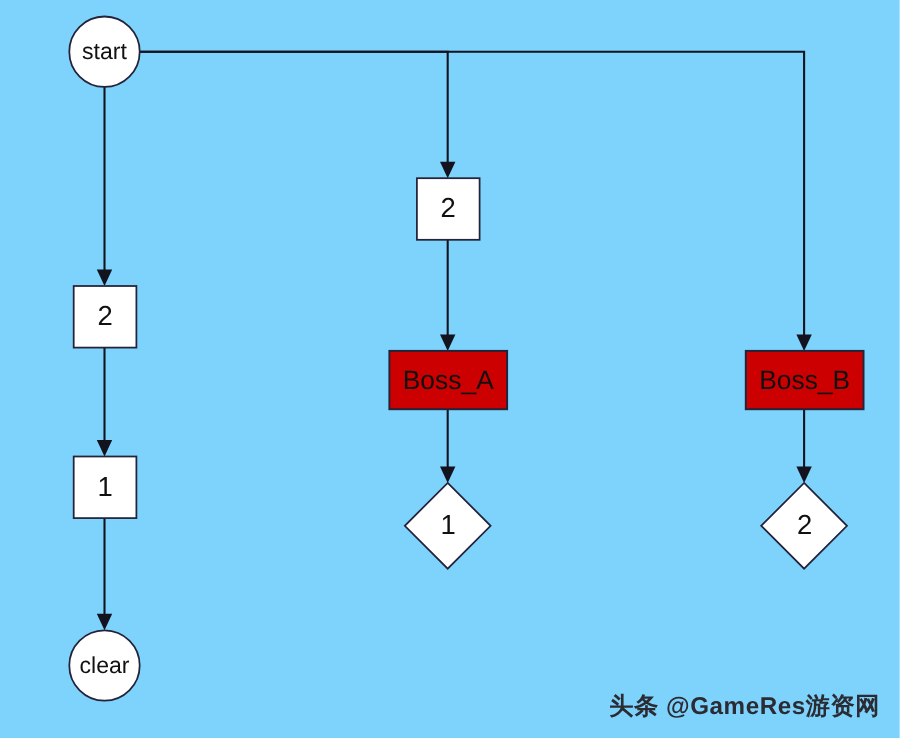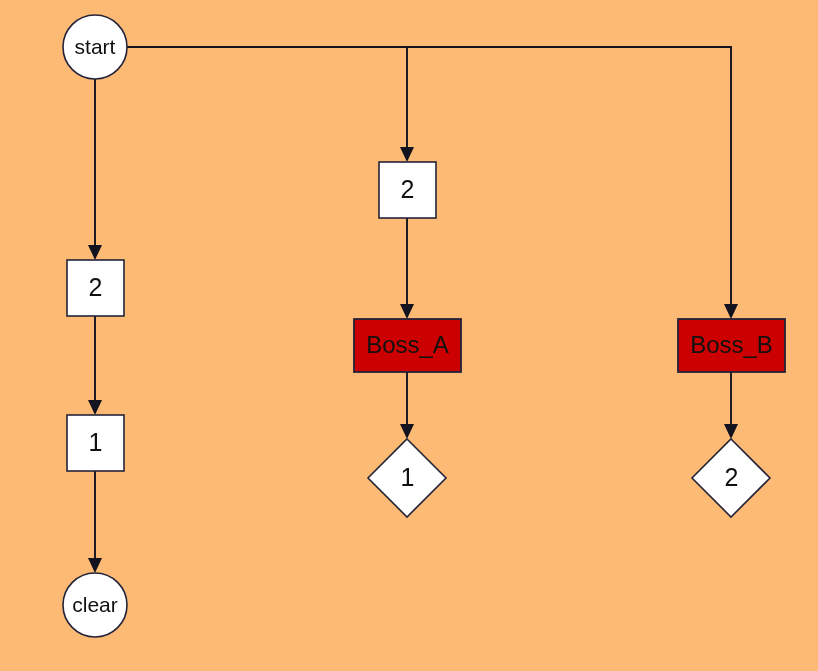--- a/index.html
+++ b/index.html
@@ -7,21 +7,21 @@
     padding: 0;
     background: #ffffff;
   }
   body {
     font-family: "Liberation Sans", sans-serif;
   }
   #canvas {
     position: relative;
     width: 818px;
     height: 671px;
-    background: #fdba74;
+    background: #7dd3fc;
     overflow: hidden;
   }
   #diagram-svg {
     position: absolute;
     left: 0;
     top: 0;
     width: 818px;
     height: 671px;
   }
   .node-label {
@@ -160,14 +160,15 @@
       </g>
 
       <g>
         <polygon class="node-shape-plain" points="731,439 770,478 731,517 692,478"></polygon>
         <text class="node-label label-diamond" x="731.5" y="479">2</text>
       </g>
 
     </g>
   </svg>
 
+  <div id="watermark">头条 @GameRes游资网</div>
 
 </div>
 
 </body></html>

